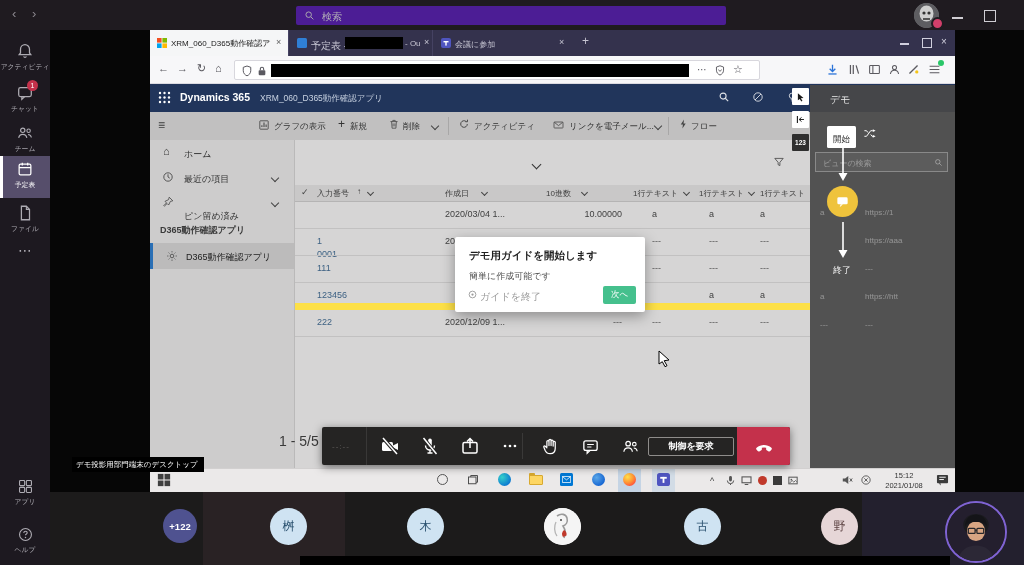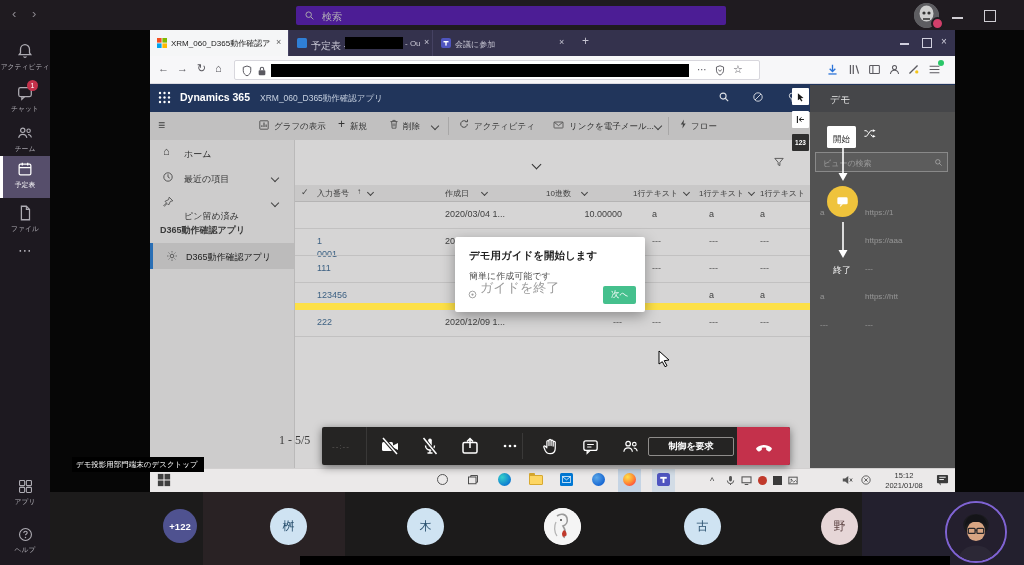--- a/index.html
+++ b/index.html
@@ -381,32 +381,32 @@
     <span class="ab tx" style="left:465px;top:7px;font-size:9px;color:#3f3f3f;">a</span>
   </div>
   <div class="ab" style="left:295px;top:310px;width:515px;height:27px;border-bottom:1px solid #c2c1c1;box-sizing:border-box;">
     <a class="ab tx" style="left:22px;top:7px;font-size:9px;color:#3d6183;text-decoration:none;">222</a>
     <span class="ab tx" style="left:150px;top:7px;font-size:9px;color:#3f3f3f;">2020/12/09 1...</span>
     <span class="ab tx" style="left:250px;top:7px;width:77px;text-align:right;font-size:9px;color:#555;">---</span>
     <span class="ab tx" style="left:357px;top:7px;font-size:9px;color:#555;">---</span>
     <span class="ab tx" style="left:414px;top:7px;font-size:9px;color:#555;">---</span>
     <span class="ab tx" style="left:465px;top:7px;font-size:9px;color:#555;">---</span>
   </div>
-  <span class="ab tx" style="left:279px;top:433px;font-size:12px;color:#3a3a3a;font-family:Liberation Serif, serif;">1 - 5/5</span>
+  <span class="ab tx" style="left:279px;top:433px;font-size:14px;color:#3a3a3a;">1 - 5/5</span>
 
   <div class="ab" style="left:455px;top:237px;width:190px;height:75px;background:#fff;border-radius:2px;box-shadow:0 4px 14px rgba(0,0,0,.35);">
     <span class="ab tx" style="left:14px;top:12px;font-size:10.5px;font-weight:700;color:#1f1f1f;">デモ用ガイドを開始します</span>
     <span class="ab tx" style="left:14px;top:33px;font-size:9px;color:#4f4f4f;">簡単に作成可能です</span>
     <span class="ab ico" style="left:13px;top:53px;color:#9b9b9b;">
         <svg width="9" height="9" viewBox="0 0 12 12">
           <circle cx="6" cy="6" r="4.5" fill="none" stroke="currentColor" stroke-width="1.2"></circle>
           <circle cx="6" cy="6" r="1.5" fill="currentColor"></circle>
         </svg>
       </span>
-    <span class="ab tx" style="left:25px;top:42px;font-size:13px;color:#9b9b9b;">ガイドを終了</span>
+    <span class="ab tx" style="left:25px;top:53px;font-size:10px;color:#9b9b9b;">ガイドを終了</span>
     <div class="ab" style="left:148px;top:49px;width:33px;height:18px;background:#45c08d;border-radius:2px;display:flex;align-items:center;justify-content:center;">
       <span class="tx" style="font-size:8.5px;color:#fff;">次へ</span>
     </div>
   </div>
 
   <div class="ab ico" style="left:792px;top:88px;width:17px;height:17px;background:#fff;border-radius:1px;">
     <svg width="10" height="10" viewBox="0 0 16 16">
         <path d="M3 2l9 7.5-4.3.6 2.6 4-1.8 1-2.5-4L3 13z" fill="#1a1a1a"></path>
       </svg>
     </div>

